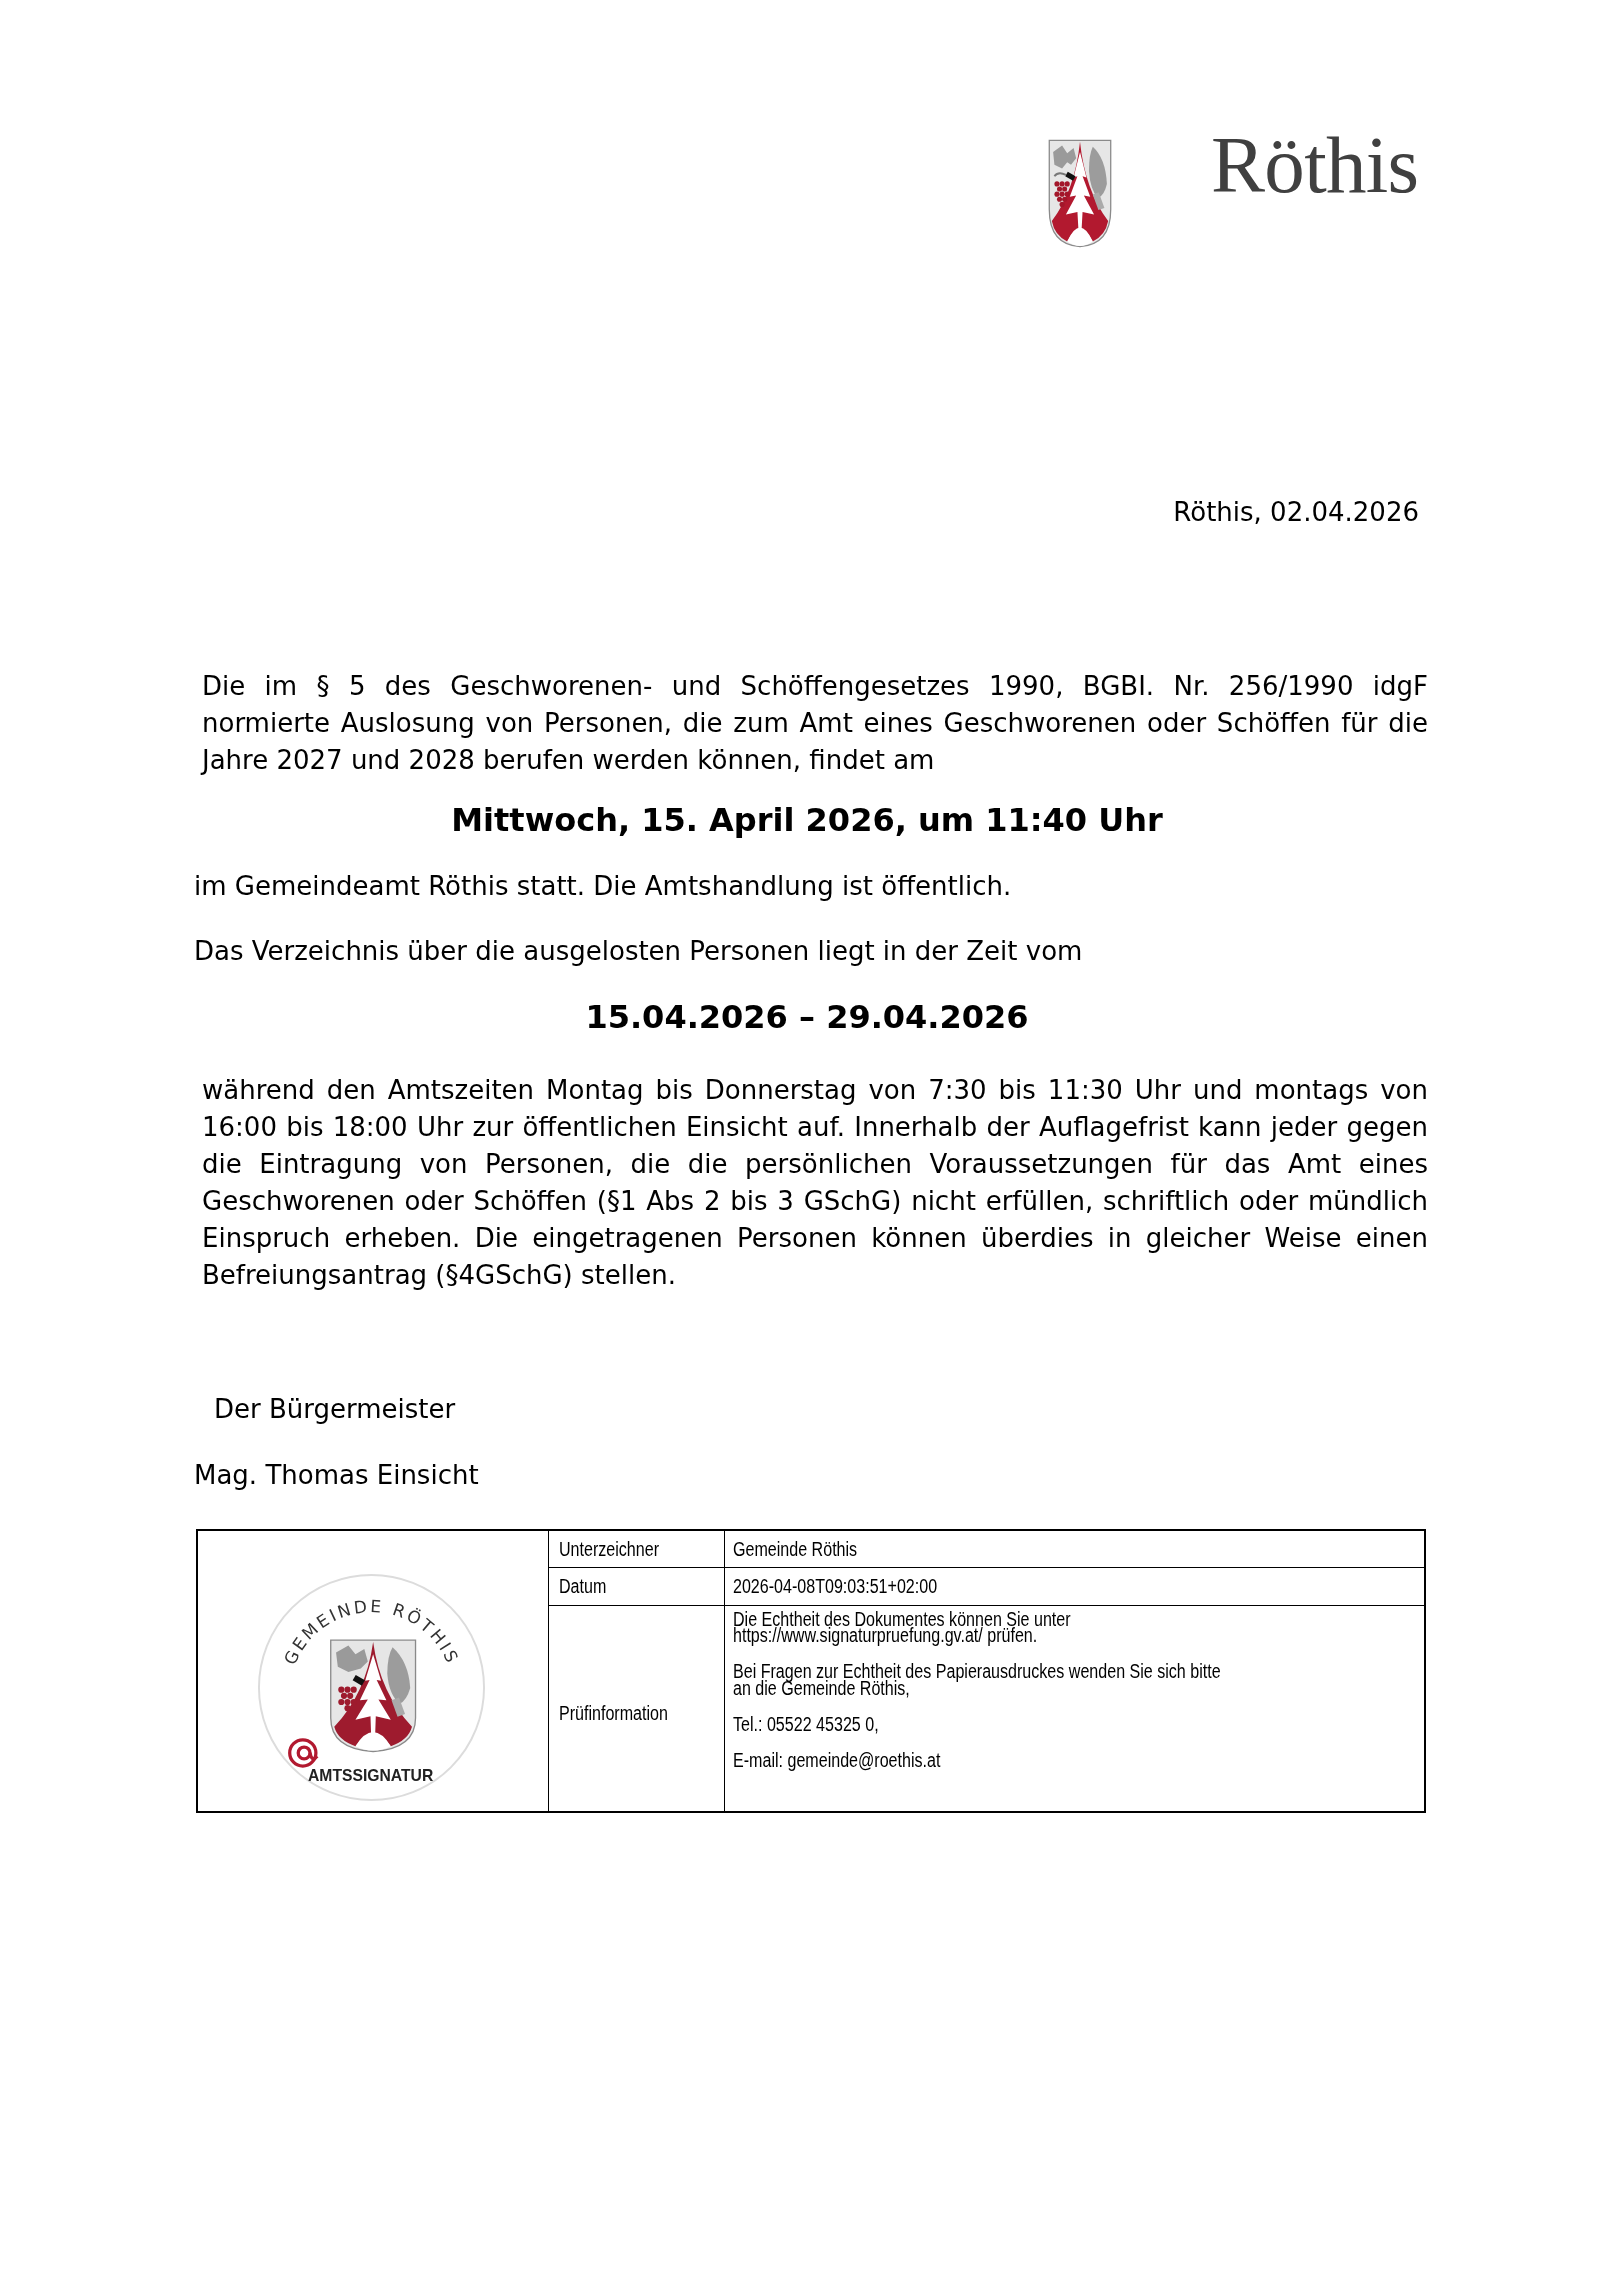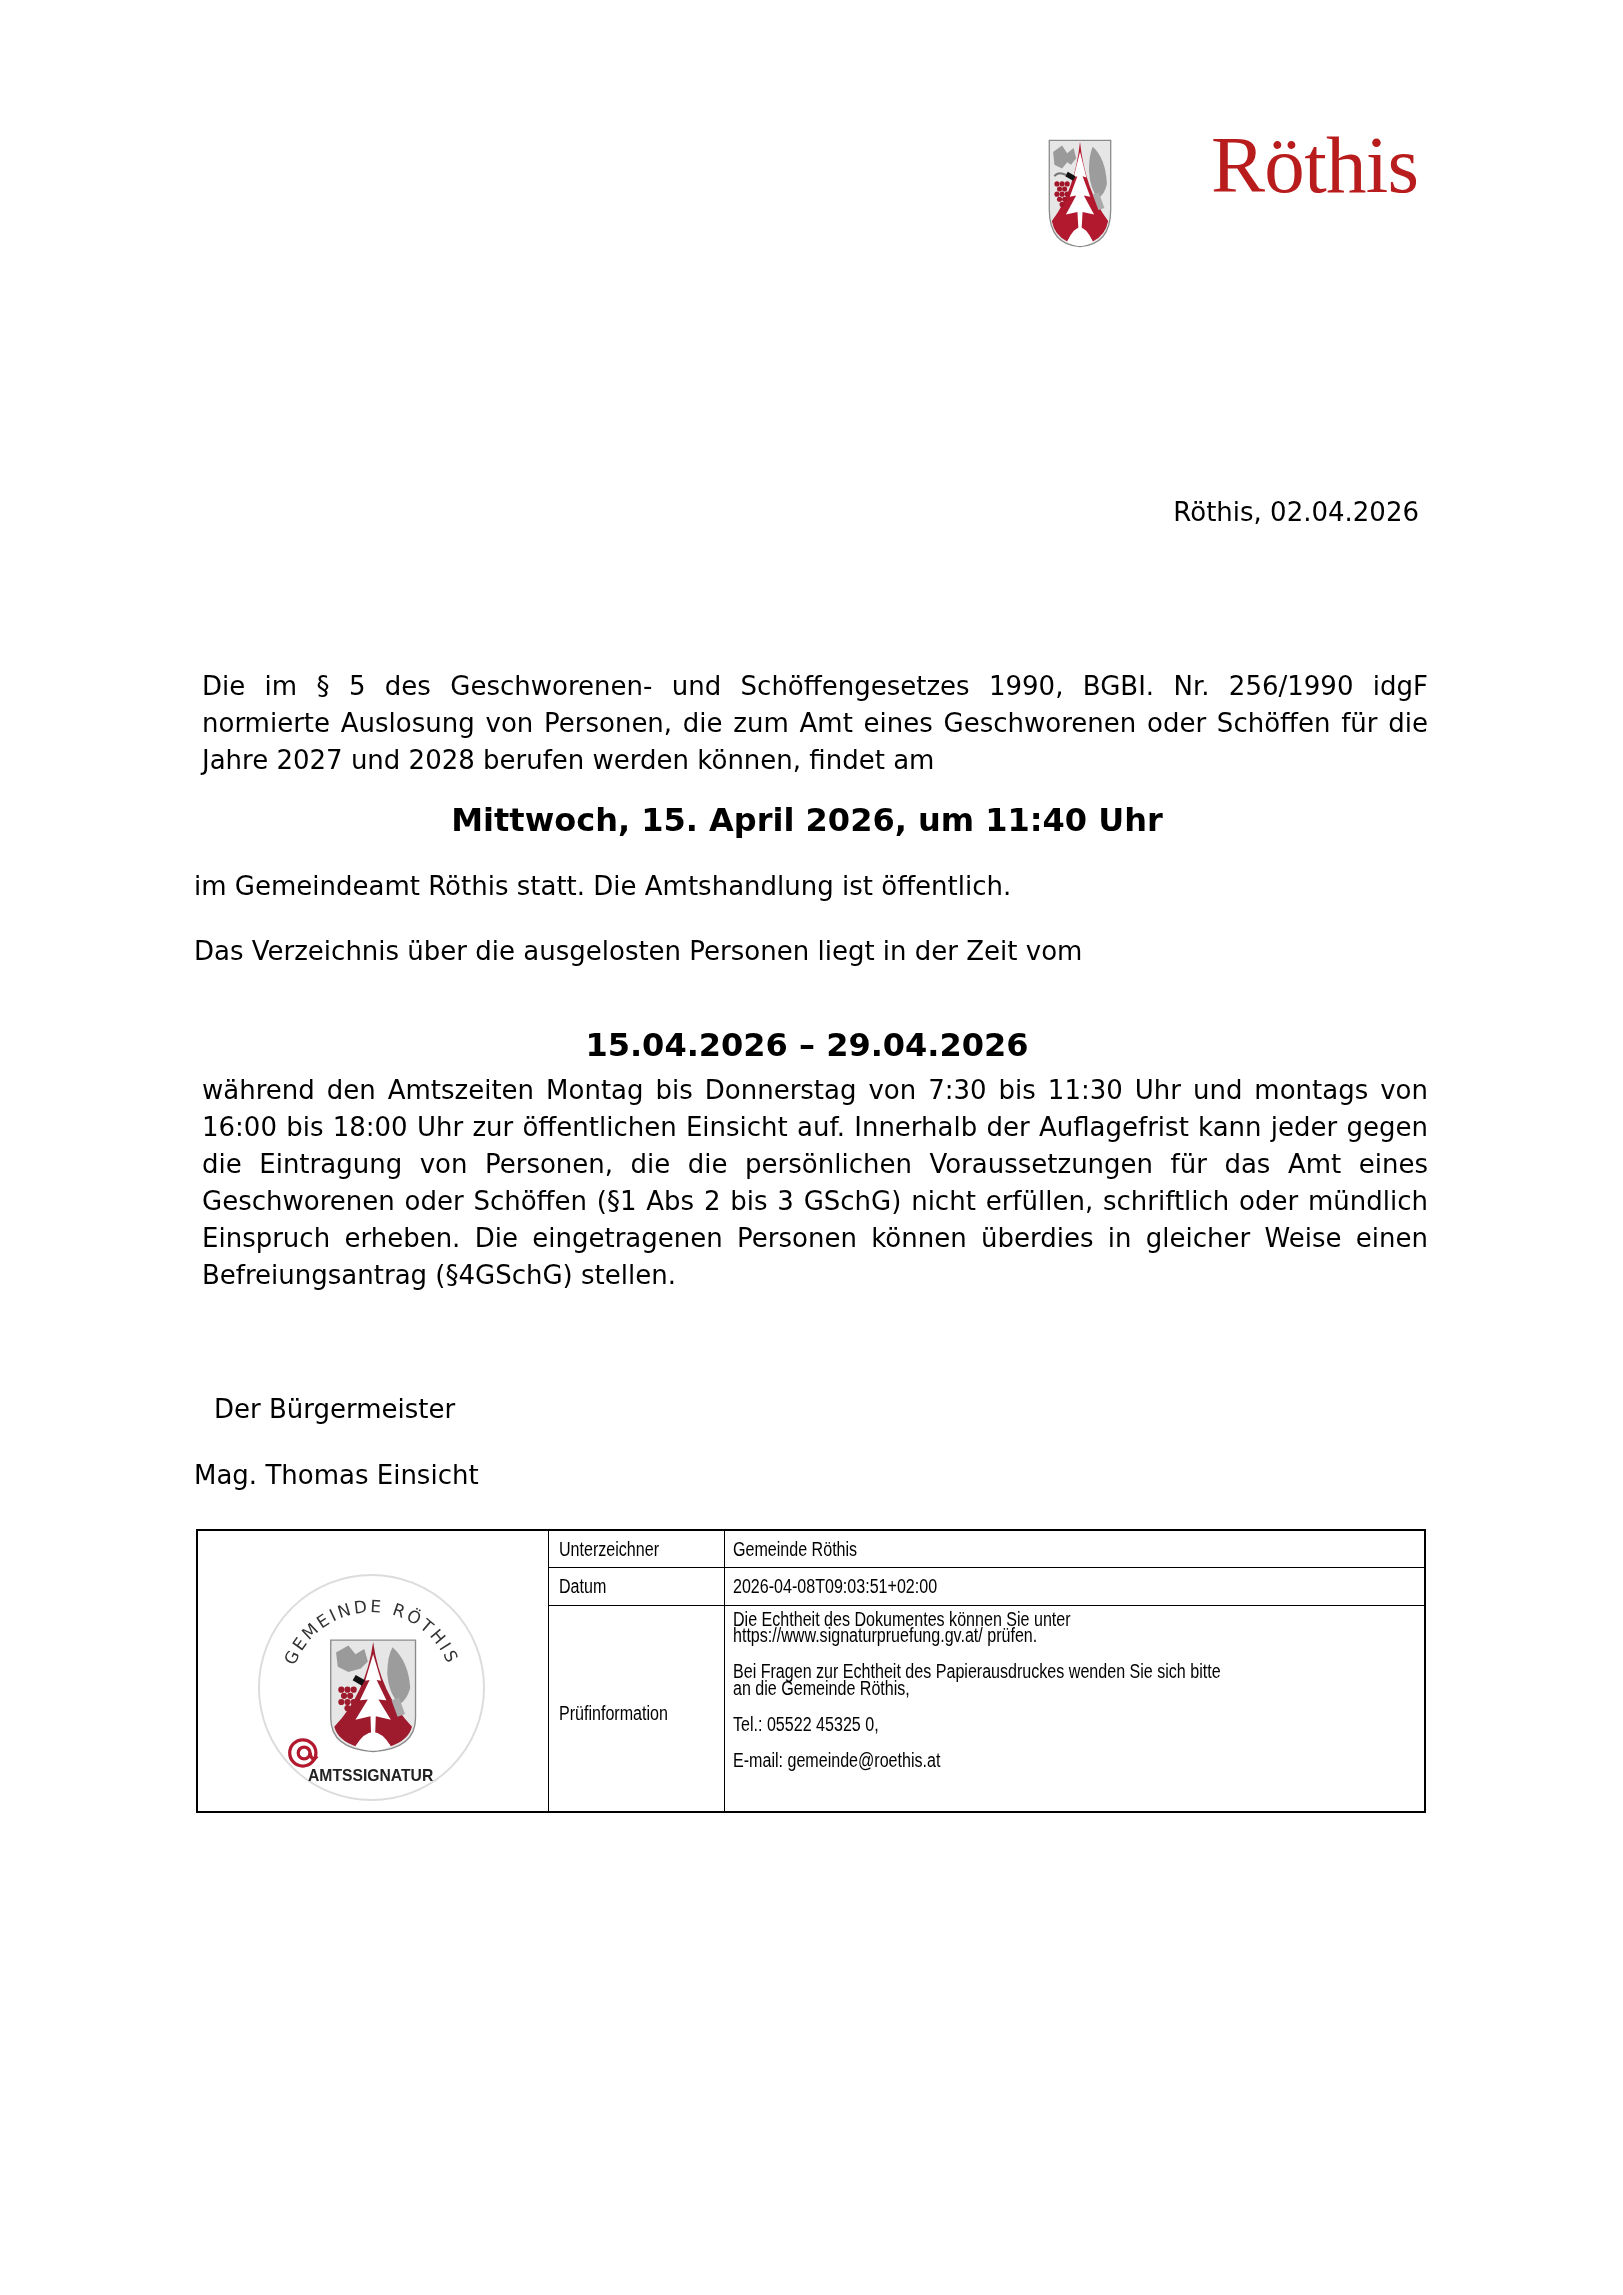--- a/index.html
+++ b/index.html
@@ -21,21 +21,21 @@
 
   .body-col { left: 194px; width: 1226px; font-size: 26px; }
   .para { text-align: justify; text-align-last: left; line-height: 37px; margin: 8px; }
   .para-1 { top: 660px; }
   .center-bold { left: 194px; width: 1226px; text-align: center; font-weight: bold; font-size: 32px; line-height: 37px; }
   .line { left: 194px; font-size: 26px; line-height: 37px; white-space: nowrap; }
 
   .bold-1 { top: 802px; }
   .line-1 { top: 868px; }
   .line-2 { top: 933px; }
-  .bold-2 { top: 1027px; }
+  .bold-2 { top: 999px; }
   .para-2 { top: 1064px; }
   .sig-title { top: 1391px; margin-left: 20px; }
   .sig-name { top: 1457px; }
 
   
   .sig-table { left: 196px; top: 1529px; width: 1230px; height: 284px; border: 2px solid #000; box-sizing: border-box; }
   .seal-cell { left: 0; top: 0; width: 351px; height: 280px; border-right: 1.3px solid #000; box-sizing: border-box; }
   .seal { left: 59px; top: 42px; width: 229px; height: 229px; }
   .lbl-col { left: 351px; width: 176px; border-right: 1.3px solid #000; box-sizing: border-box; }
   .row-line { height: 1.3px; background: #000; left: 351px; width: 875px; }
@@ -65,21 +65,21 @@
         <circle cx="22" cy="86" r="4"></circle>
         <circle cx="30" cy="86" r="4"></circle>
       <circle cx="18" cy="94" r="4"></circle>
         <circle cx="26" cy="94" r="4"></circle>
       <circle cx="22" cy="102" r="4"></circle>
     </g>
     <path d="M70,12 Q90,30 92,70 Q88,88 78,92 Q66,80 64,50 Q64,24 70,12 Z" fill="#9c9c9c"></path>
     <rect x="74" y="84" width="10" height="26" fill="#aaaaaa" transform="rotate(-20 79 97)"></rect>
   </svg>
 
-  <div class="abs brand" style="color:#b91c1c;">Röthis</div>
+  <div class="abs brand" style="color:#404040;">Röthis</div>
 
   <div class="abs place-date sans">Röthis, 02.04.2026</div>
 
 
   <p class="abs body-col sans para para-1">Die im § 5 des Geschworenen- und Schöffengesetzes 1990, BGBI. Nr. 256/1990 idgF normierte Auslosung von Personen, die zum Amt eines Geschworenen oder Schöffen für die Jahre 2027 und 2028 berufen werden können, findet am</p>
 
   <div class="abs center-bold sans bold-1">Mittwoch, 15. April 2026, um 11:40 Uhr</div>
 
   <div class="abs line sans line-2">Das Verzeichnis über die ausgelosten Personen liegt in der Zeit vom</div>
 

